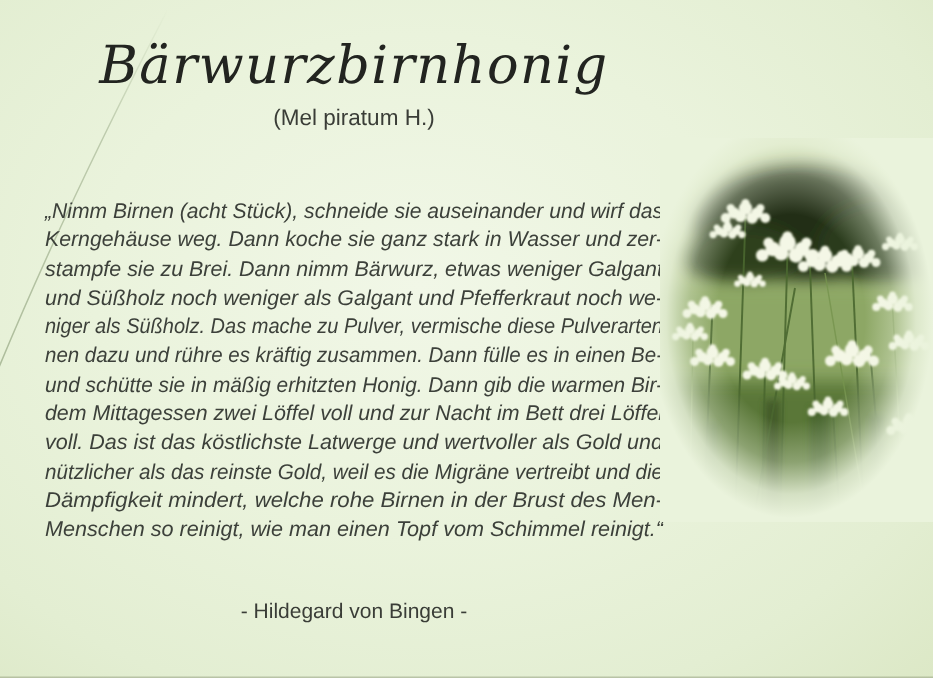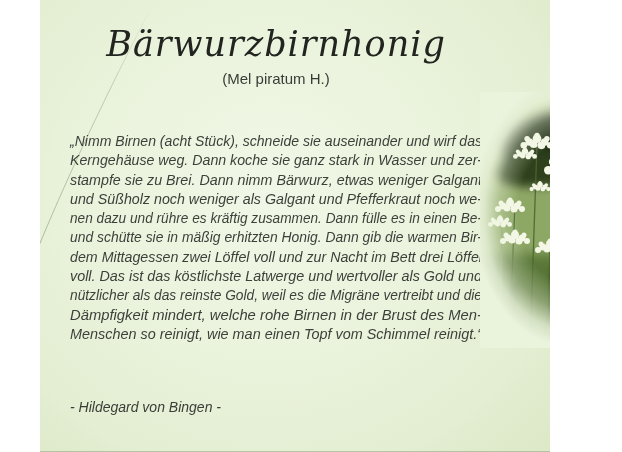--- a/index.html
+++ b/index.html
@@ -1,23 +1,22 @@
 <!DOCTYPE html>
 <html><head>
 <meta charset="utf-8">
 <style>
   html,body{margin:0;padding:0;}
   body{
     width:622px;height:452px;overflow:hidden;
     font-family:"Liberation Sans",sans-serif;
   }
   .slide{
-    position:relative;width:510px;height:452px;overflow:hidden;
+    position:relative;width:622px;height:452px;overflow:hidden;
     background:radial-gradient(ellipse at 45% 42%, #f1f7e7 0%, #eaf3dc 45%, #e3eed2 78%, #dce8c6 100%);
-    margin-left:40px;
   }
   .bottom-edge{
     position:absolute;left:0;bottom:0;width:622px;height:1px;
     background:rgba(150,160,130,0.55);
   }
   
   .arc-svg{position:absolute;left:0;top:0;pointer-events:none;}
 
   
   .header{
@@ -39,22 +38,22 @@
   
   .quote{
     position:absolute;left:30px;top:132px;width:412px;
     font-style:italic;font-size:14.2px;line-height:19.3px;
     color:#3c403a;
   }
   .quote-line{height:19.3px;overflow:visible;}
   .fit{display:inline-block;white-space:nowrap;transform-origin:0 50%;}
 
   .attribution{
-    position:absolute;left:30px;top:399px;width:412px;text-align:left;
-    font-style:italic;font-size:14px;color:#3a3d37;
+    position:absolute;left:30px;top:399px;width:412px;text-align:center;
+    font-size:14px;color:#3a3d37;
   }
 
   
   .photo{position:absolute;left:440px;top:92px;width:182px;height:256px;}
   .photo svg{display:block;}
 </style>
 </head>
 <body>
 
 <div class="slide">
@@ -73,20 +72,21 @@
   <div class="header">
     <h1 class="title">Bärwurzbirnhonig</h1>
     <div class="subtitle">(Mel piratum H.)</div>
   </div>
 
   <div class="quote">
     <div class="quote-line"><span class="fit" style="transform: scaleX(0.99139);">„Nimm Birnen (acht Stück), schneide sie auseinander und wirf das</span></div>
     <div class="quote-line"><span class="fit">Kerngehäuse weg. Dann koche sie ganz stark in Wasser und zer-</span></div>
     <div class="quote-line"><span class="fit" style="transform: scaleX(1.00672);">stampfe sie zu Brei. Dann nimm Bärwurz, etwas weniger Galgant</span></div>
     <div class="quote-line"><span class="fit" style="transform: scaleX(1.00461);">und Süßholz noch weniger als Galgant und Pfefferkraut noch we-</span></div>
+    <div class="quote-line"><span class="fit" style="transform: scaleX(0.939701);">niger als Süßholz. Das mache zu Pulver, vermische diese Pulverarten</span></div>
     <div class="quote-line"><span class="fit" style="transform: scaleX(0.962055);">nen dazu und rühre es kräftig zusammen. Dann fülle es in einen Be-</span></div>
     <div class="quote-line"><span class="fit" style="transform: scaleX(0.978949);">und schütte sie in mäßig erhitzten Honig. Dann gib die warmen Bir-</span></div>
     <div class="quote-line"><span class="fit" style="transform: scaleX(1.00281);">dem Mittagessen zwei Löffel voll und zur Nacht im Bett drei Löffel</span></div>
     <div class="quote-line"><span class="fit" style="transform: scaleX(1.01054);">voll. Das ist das köstlichste Latwerge und wertvoller als Gold und</span></div>
     <div class="quote-line"><span class="fit" style="transform: scaleX(0.969269);">nützlicher als das reinste Gold, weil es die Migräne vertreibt und die</span></div>
     <div class="quote-line"><span class="fit" style="transform: scaleX(1.04287);">Dämpfigkeit mindert, welche rohe Birnen in der Brust des Men-</span></div>
     <div class="quote-line"><span class="fit" style="transform: scaleX(1.01583);">Menschen so reinigt, wie man einen Topf vom Schimmel reinigt.“</span></div>
   </div>
 
   <div class="attribution">- Hildegard von Bingen -</div>

